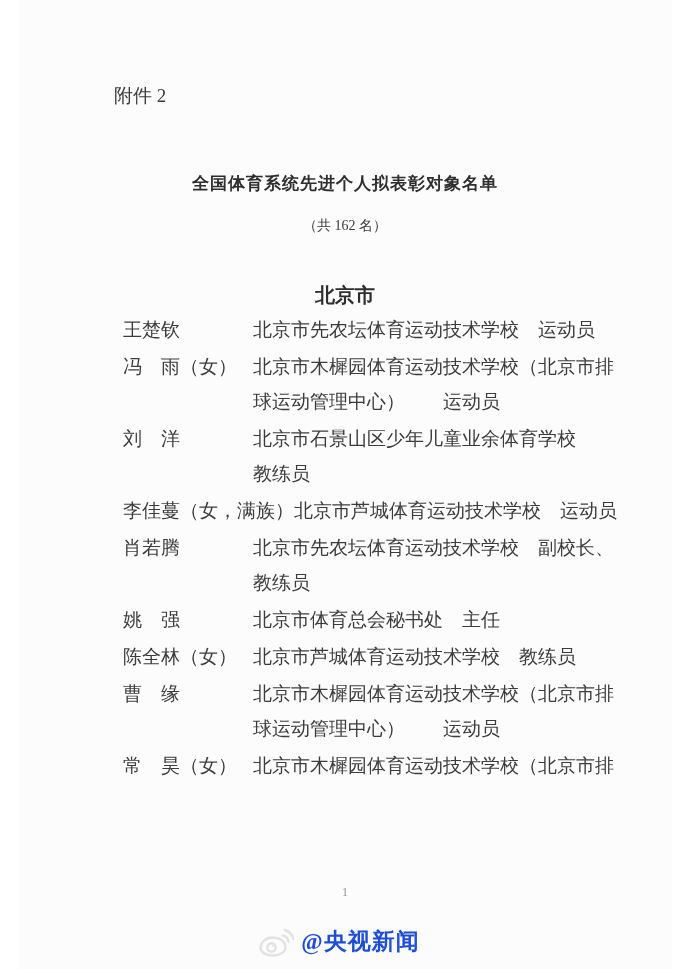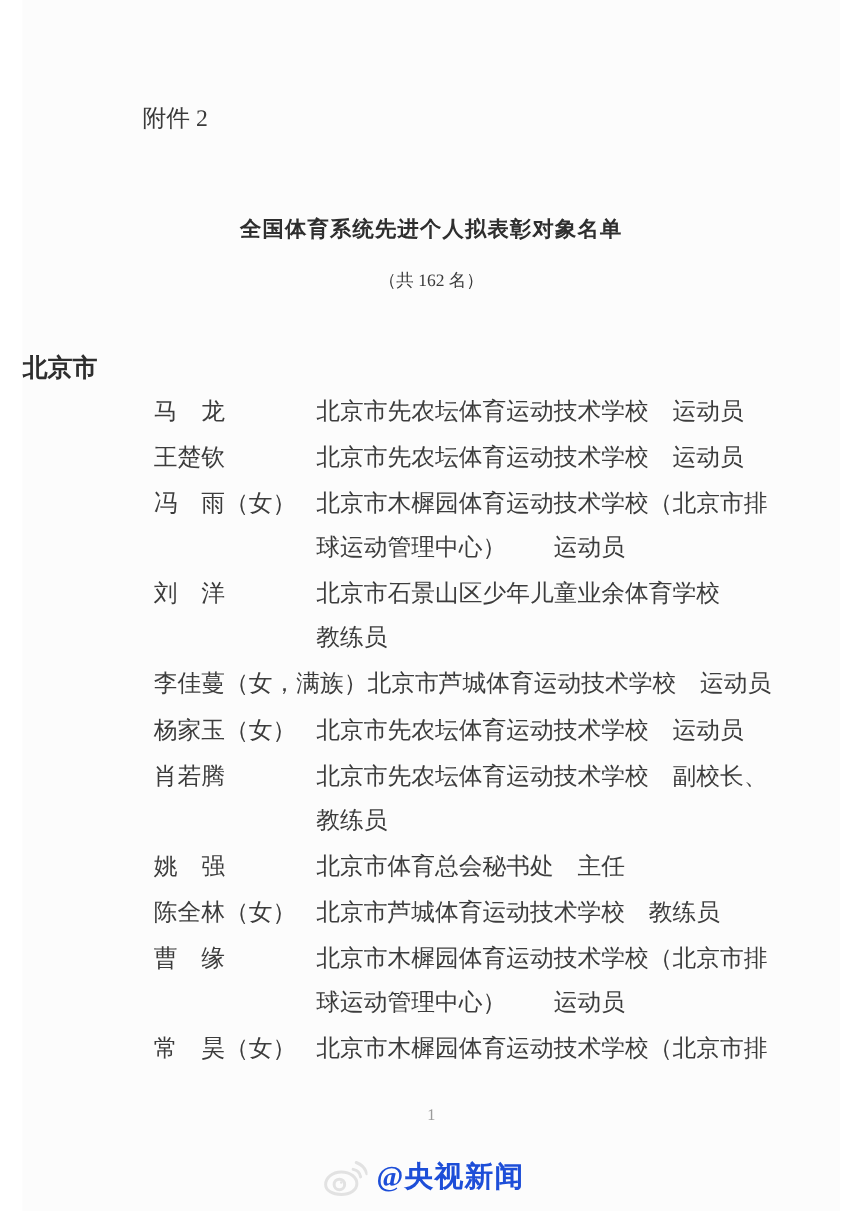--- a/index.html
+++ b/index.html
@@ -32,20 +32,21 @@
   }
   .doc-subtitle {
     margin-top: 7px;
     text-align: center;
     font-size: 14px;
     line-height: 34px;
     color: #3a3a3a;
   }
   .section-header {
     margin-top: 35px;
+    text-align: center;
     font-size: 20px;
     line-height: 34px;
     font-weight: bold;
     color: #2e2e2e;
   }
   .entries {
     margin: 0 40px 0 105px;
     font-size: 19px;
   }
   .entry {
@@ -94,28 +95,26 @@
 
   <div class="attachment">附件 2</div>
 
   <div class="doc-title">全国体育系统先进个人拟表彰对象名单</div>
 
   <div class="doc-subtitle">（共 162 名）</div>
 
   <div class="section-header">北京市</div>
 
   <div class="entries">
-    <div class="entry"><span class="name">马　龙</span><span>北京市先农坛体育运动技术学校　运动员</span></div>
     <div class="entry"><span class="name">王楚钦</span><span>北京市先农坛体育运动技术学校　运动员</span></div>
     <div class="entry"><span class="name">冯　雨（女）</span><span>北京市木樨园体育运动技术学校（北京市排
 球运动管理中心）　　运动员</span></div>
     <div class="entry"><span class="name">刘　洋</span><span>北京市石景山区少年儿童业余体育学校
 教练员</span></div>
     <div class="entry"><span class="name">李佳蔓（女，满族）</span><span>北京市芦城体育运动技术学校　运动员</span></div>
-    <div class="entry"><span class="name">杨家玉（女）</span><span>北京市先农坛体育运动技术学校　运动员</span></div>
     <div class="entry"><span class="name">肖若腾</span><span>北京市先农坛体育运动技术学校　副校长、
 教练员</span></div>
     <div class="entry"><span class="name">姚　强</span><span>北京市体育总会秘书处　主任</span></div>
     <div class="entry"><span class="name">陈全林（女）</span><span>北京市芦城体育运动技术学校　教练员</span></div>
     <div class="entry"><span class="name">曹　缘</span><span>北京市木樨园体育运动技术学校（北京市排
 球运动管理中心）　　运动员</span></div>
     <div class="entry"><span class="name">常　昊（女）</span><span>北京市木樨园体育运动技术学校（北京市排</span></div>
   </div>
 
   <div class="page-number">1</div>

